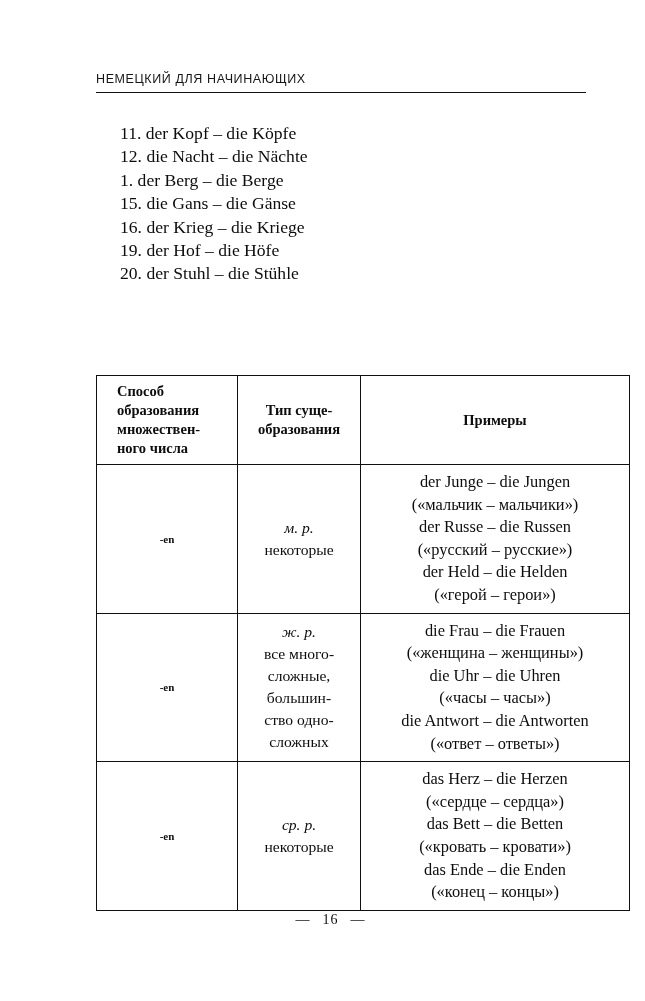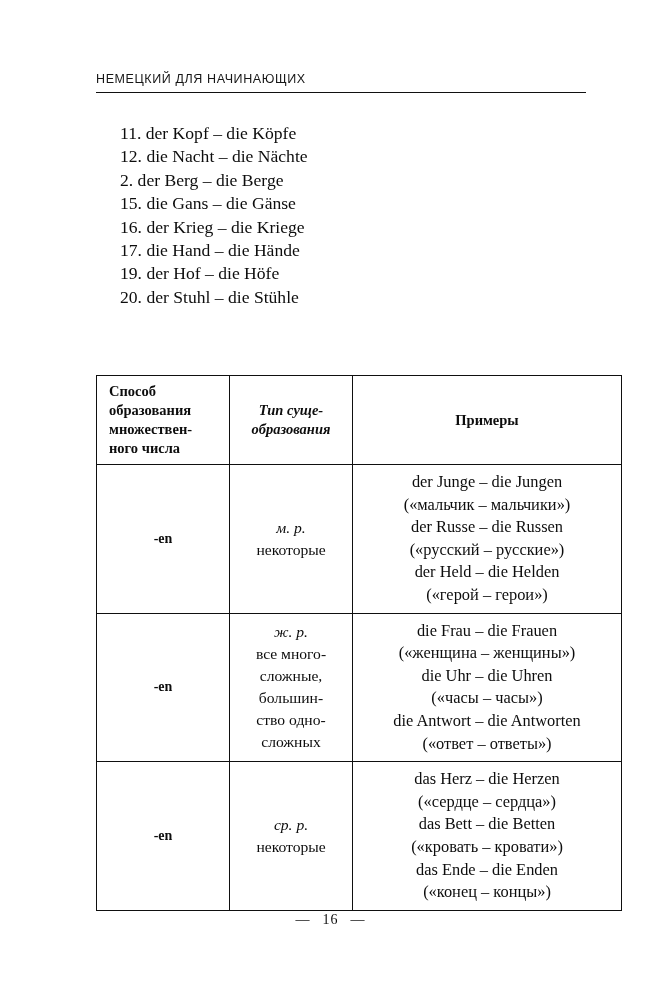--- a/index.html
+++ b/index.html
@@ -74,27 +74,27 @@
     text-align: center;
     padding: 6px 4px;
   }
   thead th {
     font-weight: bold;
     font-size: 14.5px;
     line-height: 19px;
     padding-top: 12px;
     padding-bottom: 12px;
   }
-  thead th.h-col1 { width: 116px; text-align: left; padding-left: 12px; font-family: Liberation Serif, serif; }
-  thead th.h-col2 { width: 114px; font-style: italic; }
+  thead th.h-col1 { width: 116px; text-align: left; padding-left: 20px; font-family: Liberation Serif, serif; }
+  thead th.h-col2 { width: 114px; }
   thead th.h-col3 { width: 260px; }
   td.c-method {
     width: 116px;
     font-weight: bold;
-    font-size: 14px;
+    font-size: 11px;
   }
   td.c-type {
     width: 114px;
     font-size: 15.6px;
     line-height: 22px;
   }
   td.c-type .ital {
     font-style: italic;
     text-align: center;
   }
@@ -124,24 +124,23 @@
 <div class="page">
 
   <div class="runhead">
     <div class="runhead-text">НЕМЕЦКИЙ ДЛЯ НАЧИНАЮЩИХ</div>
     <div class="runhead-rule"></div>
   </div>
 
   <div class="word-list">
     <div class="word-item">11. der Kopf – die Köpfe</div>
     <div class="word-item">12. die Nacht – die Nächte</div>
-    <div class="word-item">2. der Berg – die Berge</div>
+    <div class="word-item">1. der Berg – die Berge</div>
     <div class="word-item">15. die Gans – die Gänse</div>
     <div class="word-item">16. der Krieg – die Kriege</div>
-    <div class="word-item">17. die Hand – die Hände</div>
     <div class="word-item">19. der Hof – die Höfe</div>
     <div class="word-item">20. der Stuhl – die Stühle</div>
   </div>
 
   <div class="tbl-wrap">
     <table class="plural-table">
       <thead>
         <tr>
           <th class="h-col1">
             <div>Способ</div>

